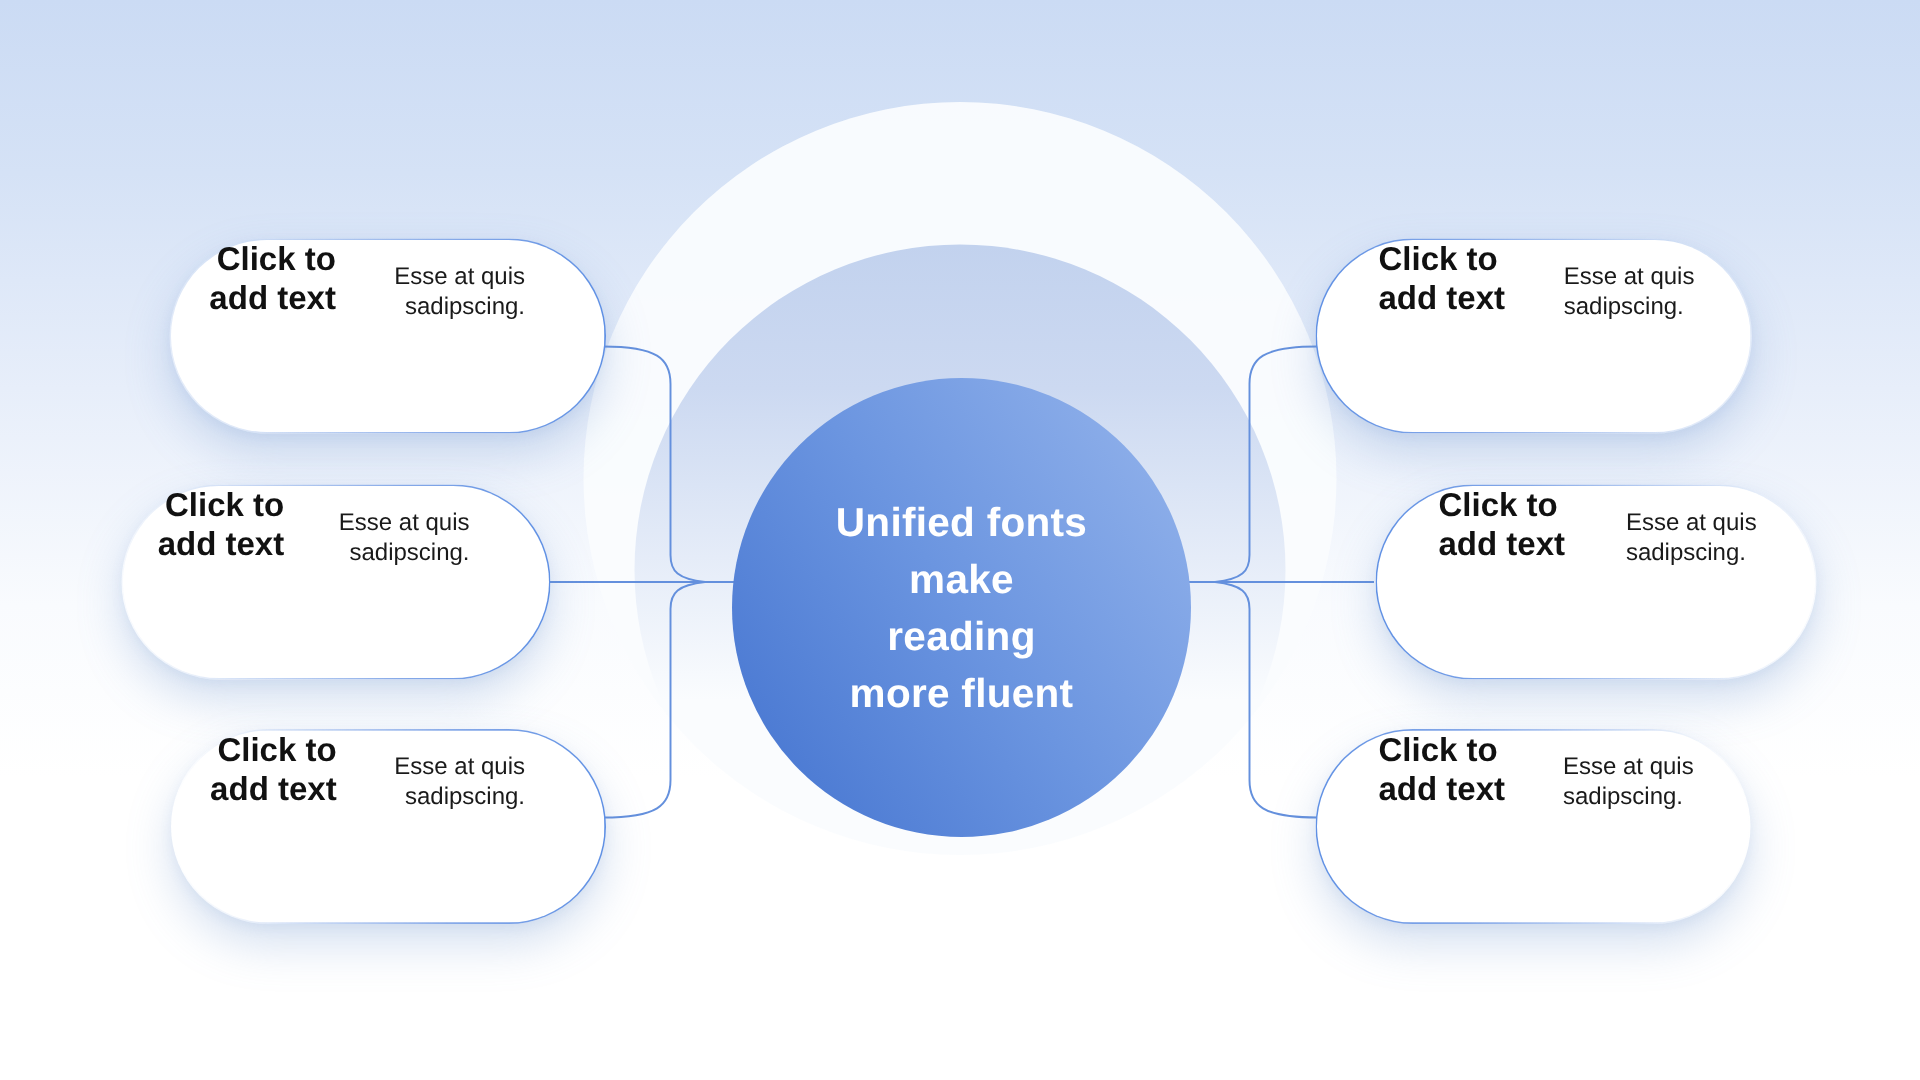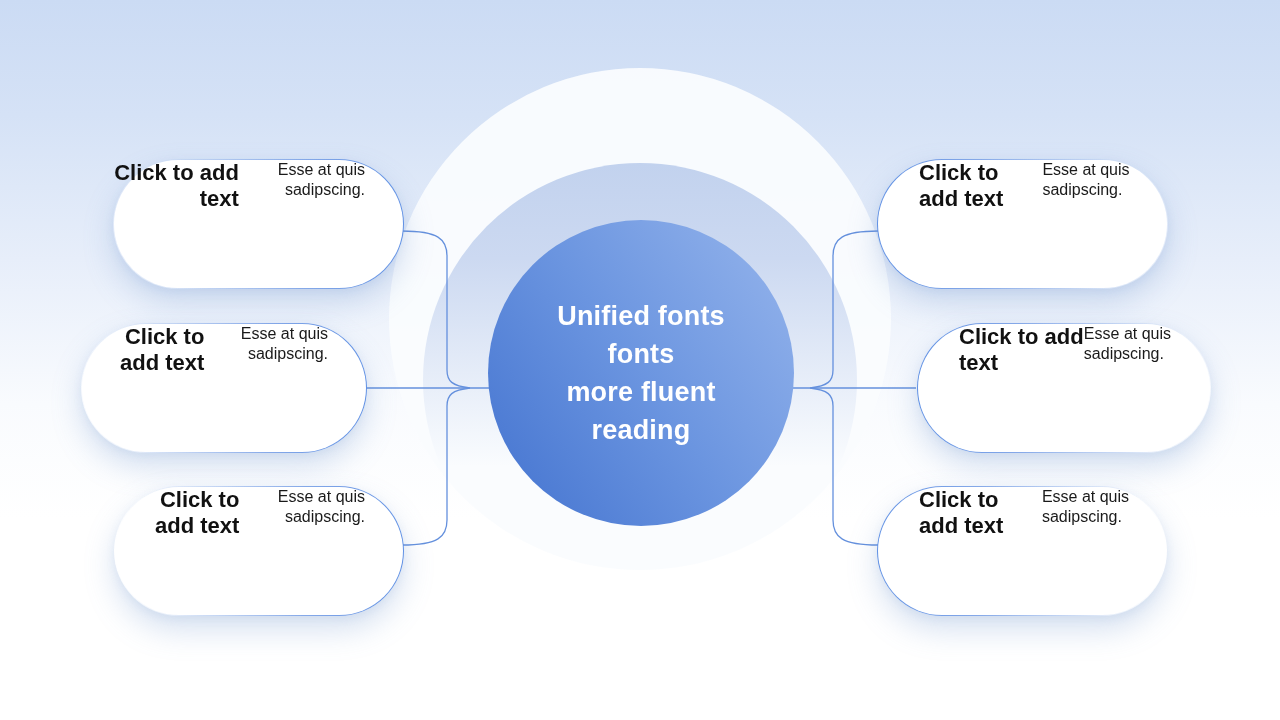--- a/index.html
+++ b/index.html
@@ -20,21 +20,21 @@
   .arc-mid{
     position:absolute;left:423px;top:163px;width:434px;height:434px;
     border-radius:50%;
     background:linear-gradient(180deg,#c2d2ee 0%,#ccd9f1 22%,rgba(255,255,255,0) 70%);
   }
   
   .connectors{position:absolute;left:0;top:0;}
   .connectors path{fill:none;stroke:#6490dd;stroke-width:1.3;}
   
   .hub{
-    position:absolute;left:488px;top:220px;width:306px;height:306px;
+    position:absolute;left:488px;top:252px;width:306px;height:306px;
     border-radius:50%;
     background:linear-gradient(55deg,#4272cf 0%,#6б95e0 50%,#96b5ec 100%);
     background:linear-gradient(55deg,#4272cf 0%,#6b95e0 50%,#96b5ec 100%);
     display:flex;flex-direction:column;align-items:center;justify-content:center;
     text-align:center;
   }
   .hub-line{
     color:#ffffff;font-size:27px;font-weight:bold;line-height:38px;
     letter-spacing:0.2px;
   }
@@ -53,21 +53,21 @@
   }
   .pill.right-side{
     text-align:left;padding-left:41px;
     background:linear-gradient(#fff,#fff) padding-box,
                linear-gradient(to right,#5f90e4 0%,#86a9e8 35%,rgba(190,210,240,0.25) 85%,rgba(255,255,255,0) 100%) border-box;
   }
   .pill-title{
     font-size:22px;font-weight:bold;color:#111111;margin:0 0 14px 0;line-height:26px;
   }
   .pill-sub{
-    font-size:16px;color:#1a1a1a;margin:0;line-height:20px;
+    font-size:16px;color:#1a1a1a;margin:15px;line-height:20px;
   }
   
   .card-0{left:113px;top:159px;width:291px;}
   .card-1{left:81px; top:323px;width:286px;}
   .card-2{left:114px;top:486px;width:290px;}
   .card-3{left:877px;top:159px;width:291px;}
   .card-4{left:917px;top:323px;width:294px;}
   .card-5{left:877px;top:486px;width:290px;}
 </style>
 </head>
@@ -82,23 +82,23 @@
     <path d="M402,231 C438,231 447,239 447,256 L447,370 C447,381 452,386 470,388
              C452,390 447,395 447,406 L447,520 C447,537 438,545 402,545"></path>
     <path d="M364,388 L491,388"></path>
     <path d="M878,231 C842,231 833,239 833,256 L833,370 C833,381 828,386 810,388
              C828,390 833,395 833,406 L833,520 C833,537 842,545 878,545"></path>
     <path d="M789,388 L916,388"></path>
   </svg>
 
   <div class="hub">
     <span class="hub-line">Unified fonts</span>
-    <span class="hub-line">fonts</span>
+    <span class="hub-line">make</span>
+    <span class="hub-line">reading</span>
     <span class="hub-line">more fluent</span>
-    <span class="hub-line">reading</span>
   </div>
 
   <div class="pill left-side card-0">
     <p class="pill-title">Click to add text</p>
     <p class="pill-sub">Esse at quis sadipscing.</p>
   </div>
 
   <div class="pill left-side card-1">
     <p class="pill-title">Click to add text</p>
     <p class="pill-sub">Esse at quis sadipscing.</p>

